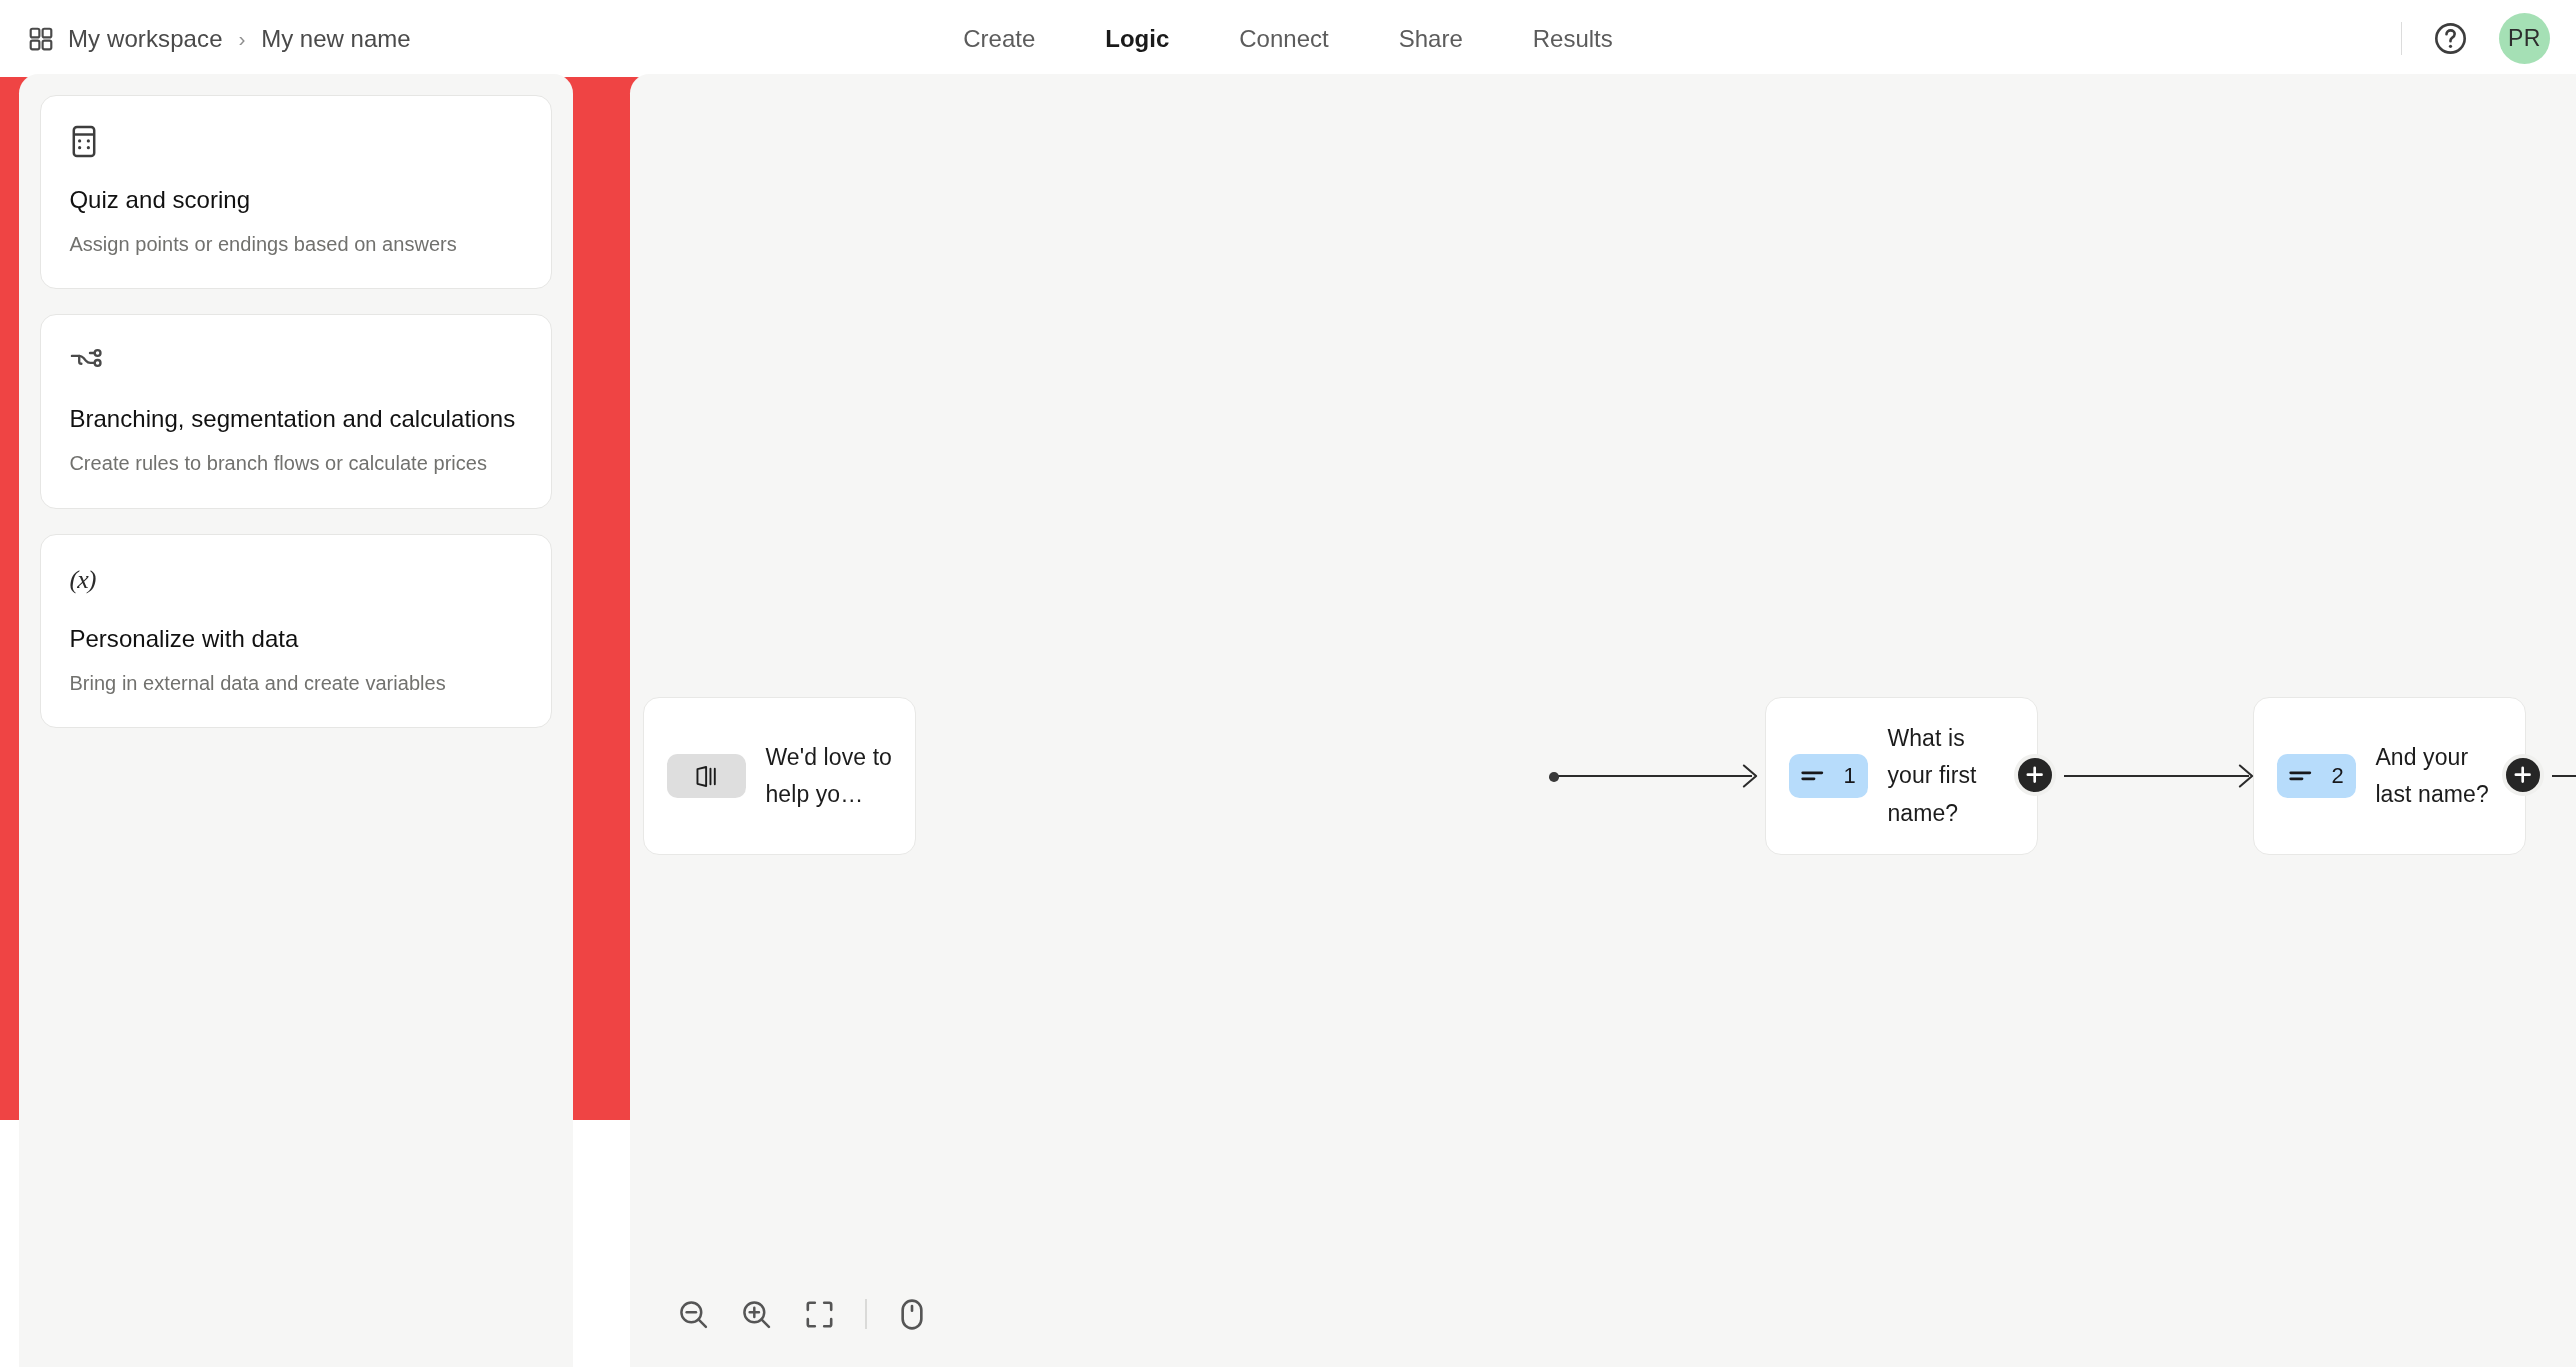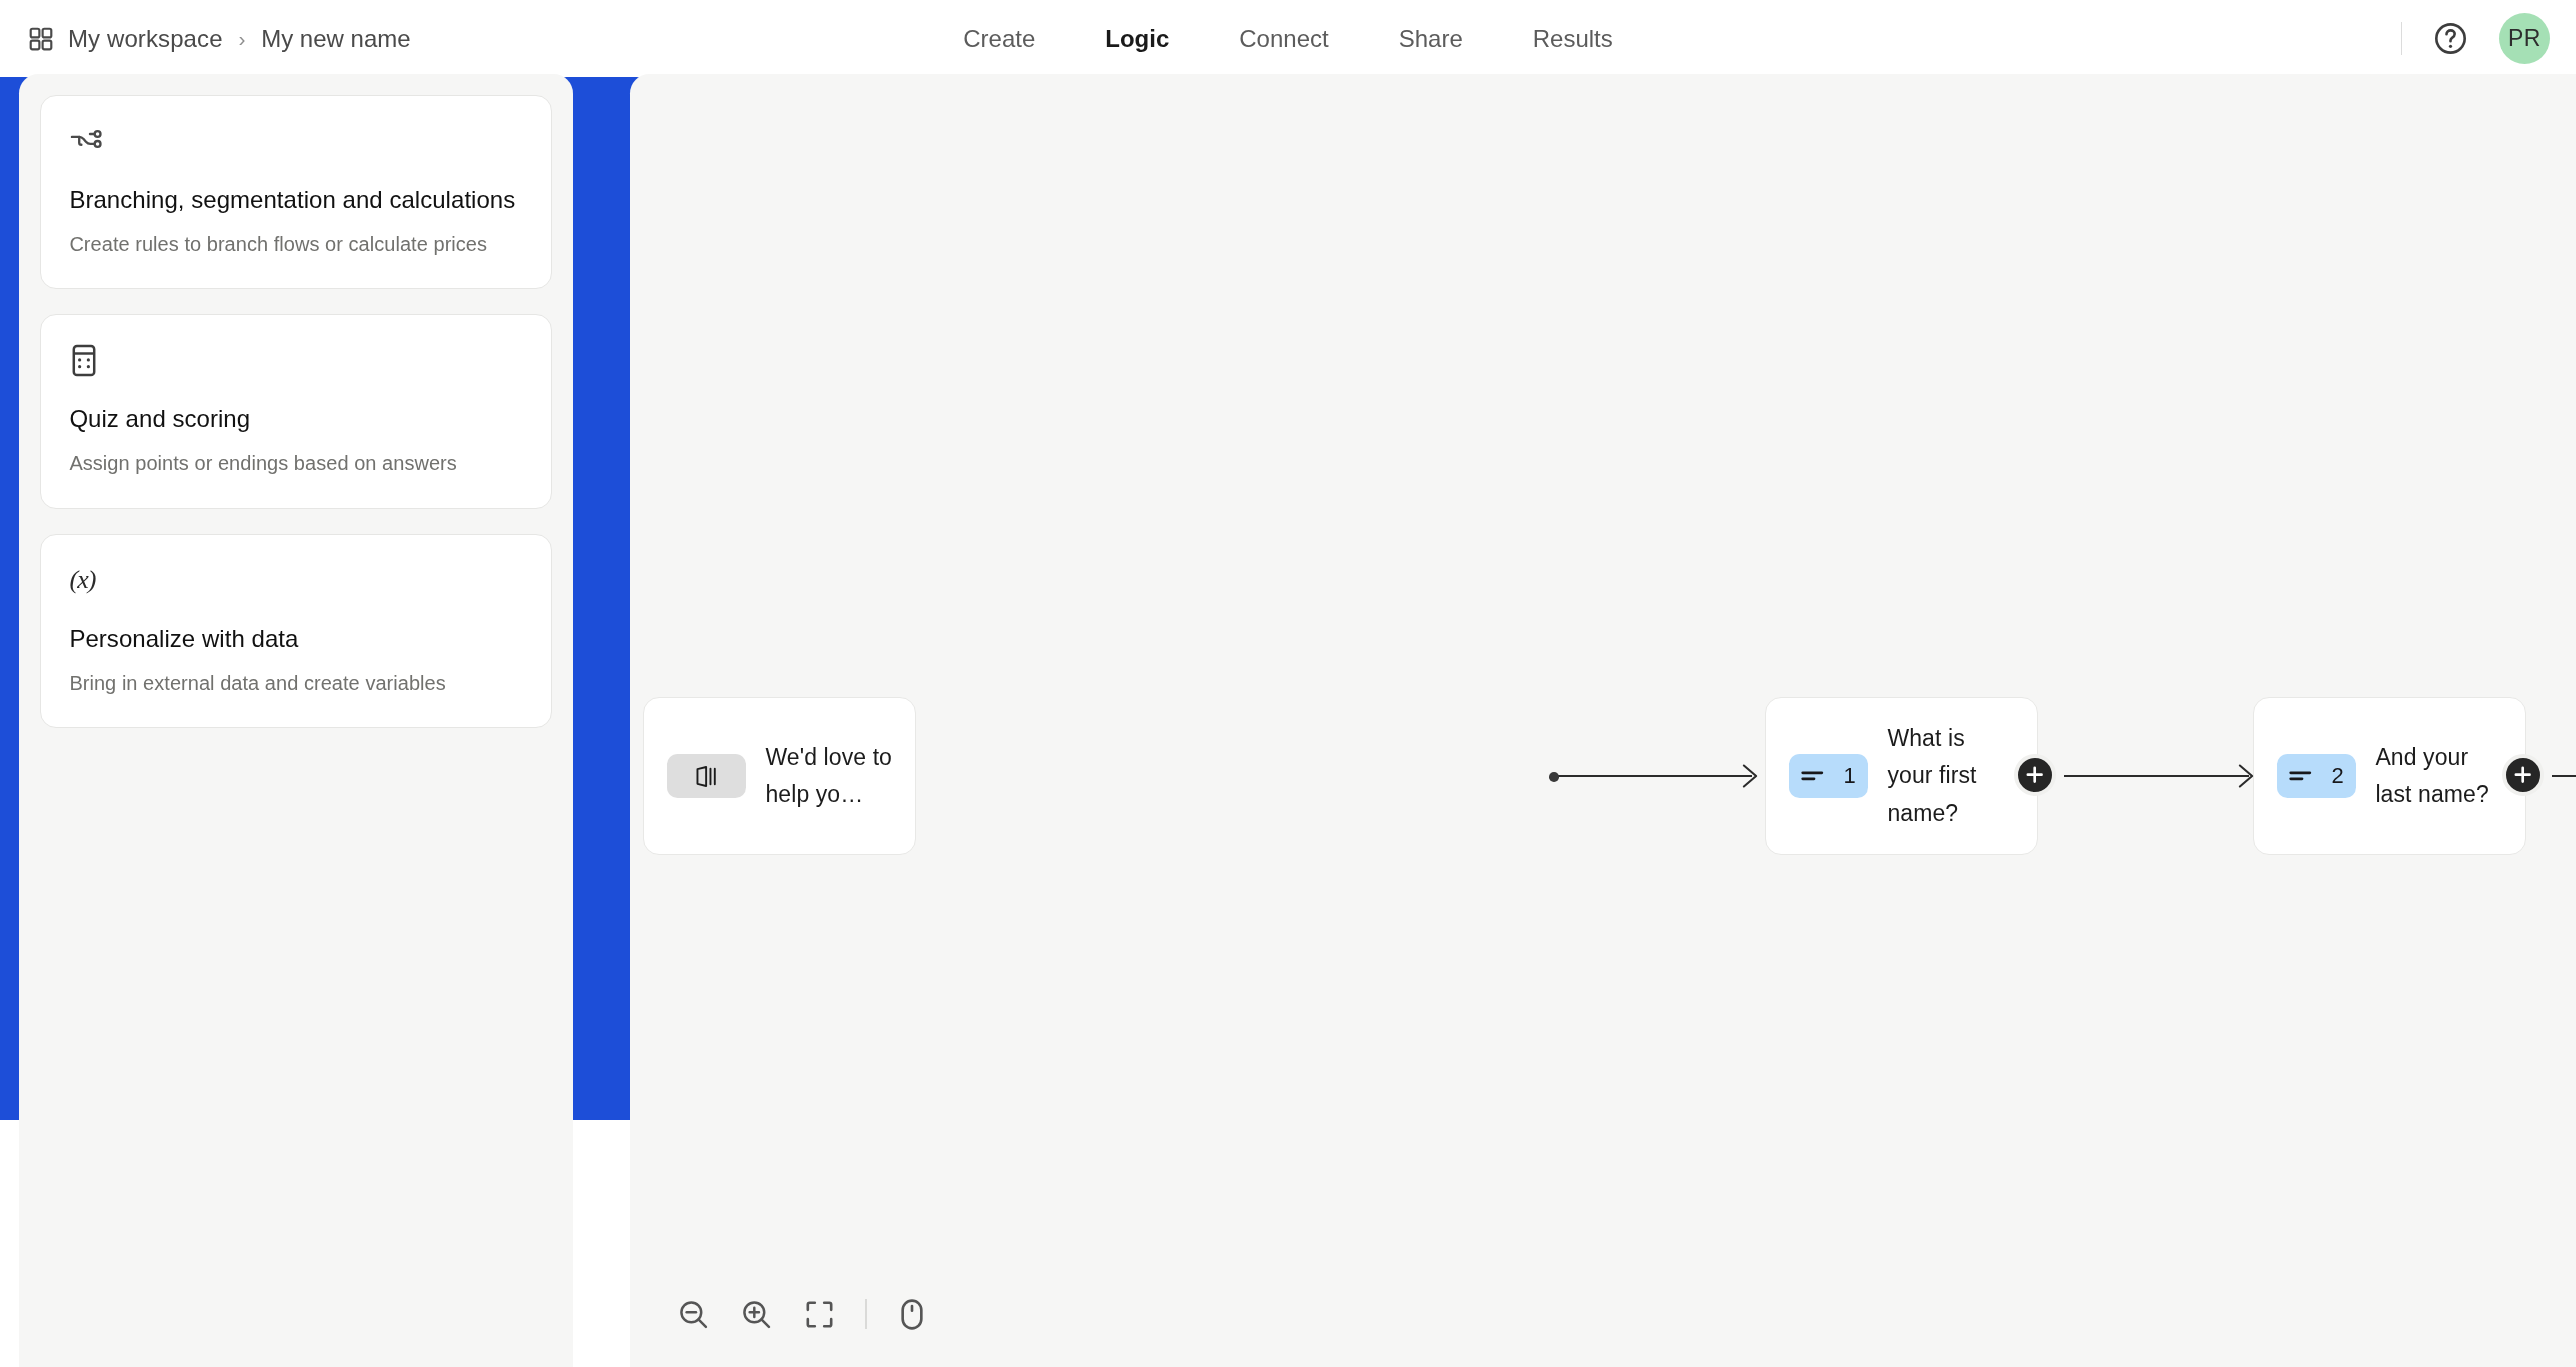--- a/index.html
+++ b/index.html
@@ -2,21 +2,21 @@
 <html style="font-size:14px"><head>
 <meta charset="utf-8">
 <style>
   * { box-sizing: border-box; margin: 0; padding: 0; }
   html, body {
     width: 2576px; height: 1367px;
     background: #ffffff;
     font-family: "Liberation Sans", sans-serif;
     overflow: hidden;
   }
-  .app { position: relative; width: 2576px; height: 1120px; background:#1d4ed8; }
+  .app { position: relative; width: 2576px; height: 1120px; background:#ef4444; }
 
   
   .header {
     position: absolute; left:0; top:0; width:2576px; height:77px;
     background:#ffffff; display:flex; align-items:center;
   }
   .breadcrumb { position:absolute; left:28px; top:0; height:77px; display:flex; align-items:center; gap:14px; }
   .grid-icon { width:26px; height:26px; display:block; }
   .bc-link { font-size:24px; color:#4a4a4a; letter-spacing:0.1px; white-space:nowrap; cursor:pointer; }
   .bc-sep { font-size:21px; color:#8d8d8d; padding:0 1.8px; }
@@ -144,52 +144,52 @@
           <circle cx="12" cy="12" r="9.2" stroke="#3d3d3d" stroke-width="1.7"></circle>
           <path d="M9.4 9.2c0-1.5 1.2-2.5 2.7-2.5s2.6 1 2.6 2.4c0 1.3-.8 1.9-1.7 2.5-.7.5-1 .9-1 1.7v.5" stroke="#3d3d3d" stroke-width="1.7" stroke-linecap="round"></path>
           <circle cx="12" cy="17.1" r="1.05" fill="#3d3d3d"></circle>
         </svg>
       </span>
       <span class="avatar">PR</span>
     </div>
   </div>
 
   <div class="sidebar">
-
-    <div class="side-card">
-      <div class="card-icon">
-        <svg width="35" height="30" viewBox="0 0 24 20" fill="none">
-          <path d="M2 6.5h5c1.4 0 2.2.6 3 1.5l1.6 1.8c.8.9 1.6 1.5 3 1.5h2.8" stroke="#4a4a4a" stroke-width="1.6" stroke-linecap="round" stroke-linejoin="round"></path>
-          <path d="M14.4 4.5h3" stroke="#4a4a4a" stroke-width="1.6" stroke-linecap="round"></path>
-          <path d="M7 6.5v4c0 .9.6 1.4 1.5 1.4" stroke="#4a4a4a" stroke-width="1.6" stroke-linecap="round" stroke-linejoin="round"></path>
-          <circle cx="19.6" cy="4.5" r="2" stroke="#4a4a4a" stroke-width="1.6"></circle>
-          <circle cx="19.6" cy="11.3" r="2" stroke="#4a4a4a" stroke-width="1.6"></circle>
-        </svg>
-      </div>
-      <h3>Branching, segmentation and calculations</h3>
-      <p>Create rules to branch flows or calculate prices</p>
-    </div>
 
     <div class="side-card">
       <div class="card-icon">
         <svg width="30" height="35" viewBox="0 0 20 24" fill="none">
           <rect x="3" y="2" width="14" height="20" rx="2.2" stroke="#3d3d3d" stroke-width="1.7"></rect>
           <path d="M3 7.2h14" stroke="#3d3d3d" stroke-width="1.7"></path>
           <circle cx="7" cy="11.6" r="1.1" fill="#3d3d3d"></circle>
           <circle cx="13" cy="11.6" r="1.1" fill="#3d3d3d"></circle>
           <circle cx="7" cy="16.2" r="1.1" fill="#3d3d3d"></circle>
           <circle cx="13" cy="16.2" r="1.1" fill="#3d3d3d"></circle>
         </svg>
       </div>
       <h3>Quiz and scoring</h3>
       <p>Assign points or endings based on answers</p>
     </div>
 
     <div class="side-card">
       <div class="card-icon">
+        <svg width="35" height="30" viewBox="0 0 24 20" fill="none">
+          <path d="M2 6.5h5c1.4 0 2.2.6 3 1.5l1.6 1.8c.8.9 1.6 1.5 3 1.5h2.8" stroke="#4a4a4a" stroke-width="1.6" stroke-linecap="round" stroke-linejoin="round"></path>
+          <path d="M14.4 4.5h3" stroke="#4a4a4a" stroke-width="1.6" stroke-linecap="round"></path>
+          <path d="M7 6.5v4c0 .9.6 1.4 1.5 1.4" stroke="#4a4a4a" stroke-width="1.6" stroke-linecap="round" stroke-linejoin="round"></path>
+          <circle cx="19.6" cy="4.5" r="2" stroke="#4a4a4a" stroke-width="1.6"></circle>
+          <circle cx="19.6" cy="11.3" r="2" stroke="#4a4a4a" stroke-width="1.6"></circle>
+        </svg>
+      </div>
+      <h3>Branching, segmentation and calculations</h3>
+      <p>Create rules to branch flows or calculate prices</p>
+    </div>
+
+    <div class="side-card">
+      <div class="card-icon">
         <span class="varicon">(x)</span>
       </div>
       <h3>Personalize with data</h3>
       <p>Bring in external data and create variables</p>
     </div>
 
   </div>
 
   <div class="canvas">
     <div class="flow">

